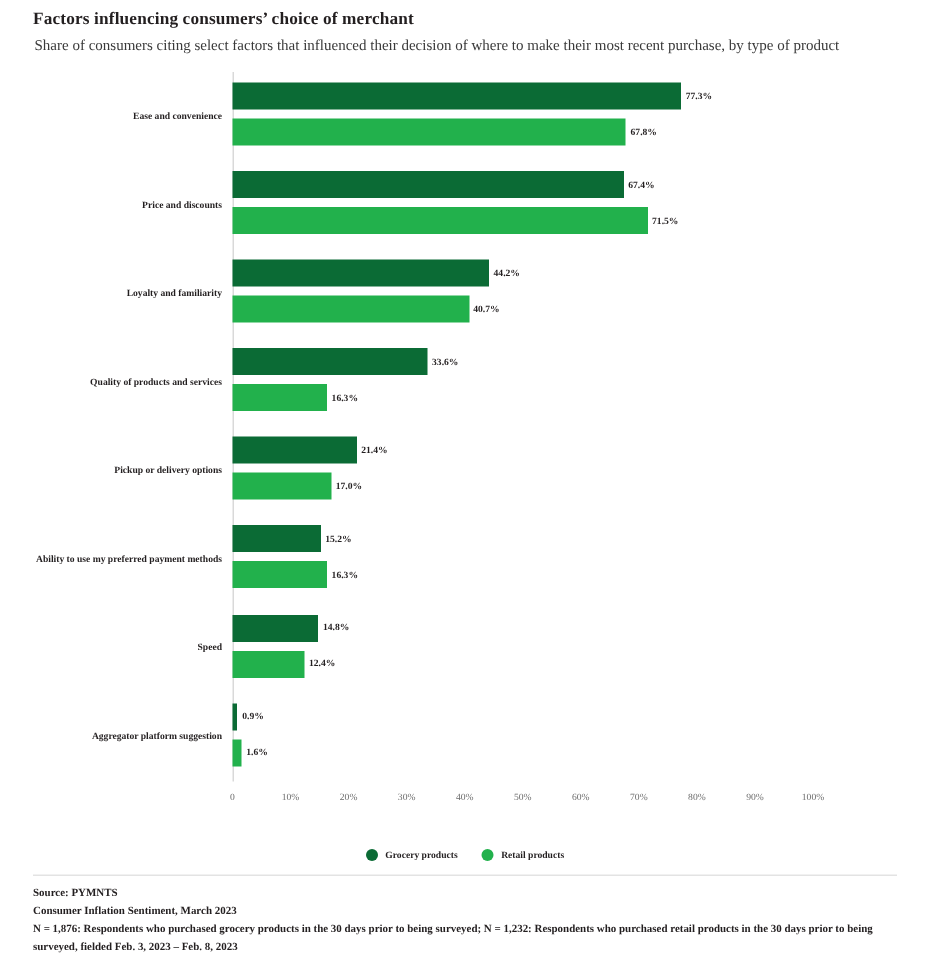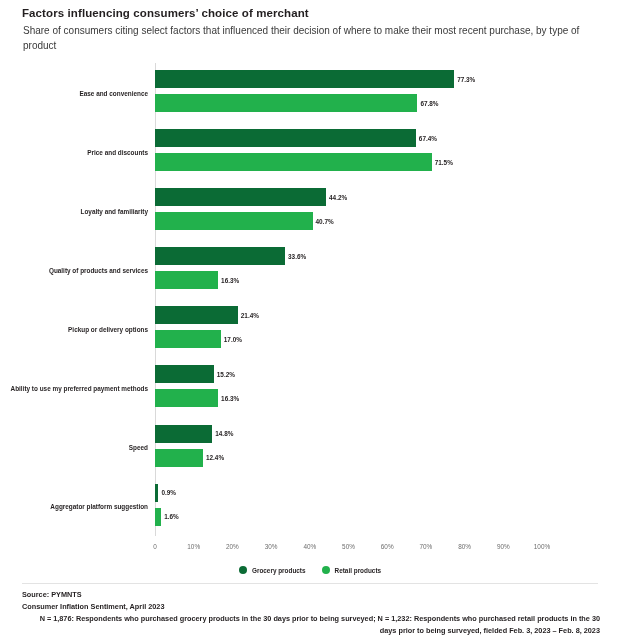--- a/index.html
+++ b/index.html
@@ -14,20 +14,21 @@
     color: #231f20;
     position: relative;
     overflow: hidden;
   }
 
   .page {
     width: 620px;
     height: 637px;
     position: relative;
     box-sizing: border-box;
+    font-family: Liberation Serif, serif;
   }
 
   
   .header {
     padding: 6px 22px 0 22px;
   }
   .chart-title {
     font-size: 11.5px;
     font-weight: bold;
     color: #231f20;
@@ -177,21 +178,20 @@
     color: #231f20;
     line-height: 11.6px;
     margin: 0;
   }
   .footer-note {
     font-size: 7.3px;
     font-weight: bold;
     color: #231f20;
     line-height: 11.6px;
     margin: 1px 0 0 0;
-    text-align: right;
   }
 </style>
 </head>
 <body>
 
 <div class="page">
 
   <div class="header">
     <div class="chart-title">Factors influencing consumers’ choice of merchant</div>
     <div class="chart-subtitle">Share of consumers citing select factors that influenced their decision of where to make their most recent purchase, by type of product</div>
@@ -311,17 +311,17 @@
       </div>
       <div class="legend-item">
         <span class="legend-dot retail"></span>
         <span class="legend-text">Retail products</span>
       </div>
     </div>
 
   <div class="footer-rule"></div>
   <div class="footer">
     <p class="footer-line">Source: PYMNTS</p>
-    <p class="footer-line">Consumer Inflation Sentiment, April 2023</p>
+    <p class="footer-line">Consumer Inflation Sentiment, March 2023</p>
     <p class="footer-note">N = 1,876: Respondents who purchased grocery products in the 30 days prior to being surveyed; N = 1,232: Respondents who purchased retail products in the 30 days prior to being surveyed, fielded Feb. 3, 2023 – Feb. 8, 2023</p>
   </div>
 
 </div>
 
 </body></html>

